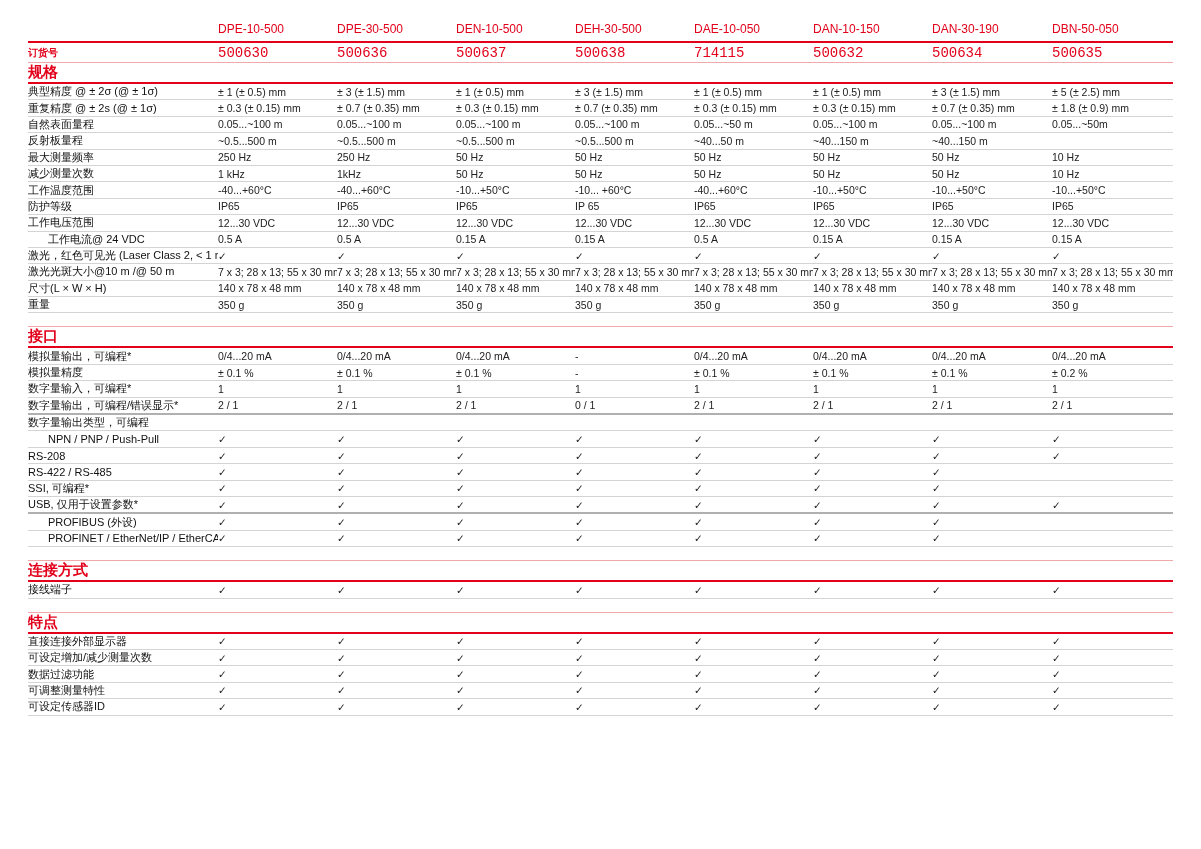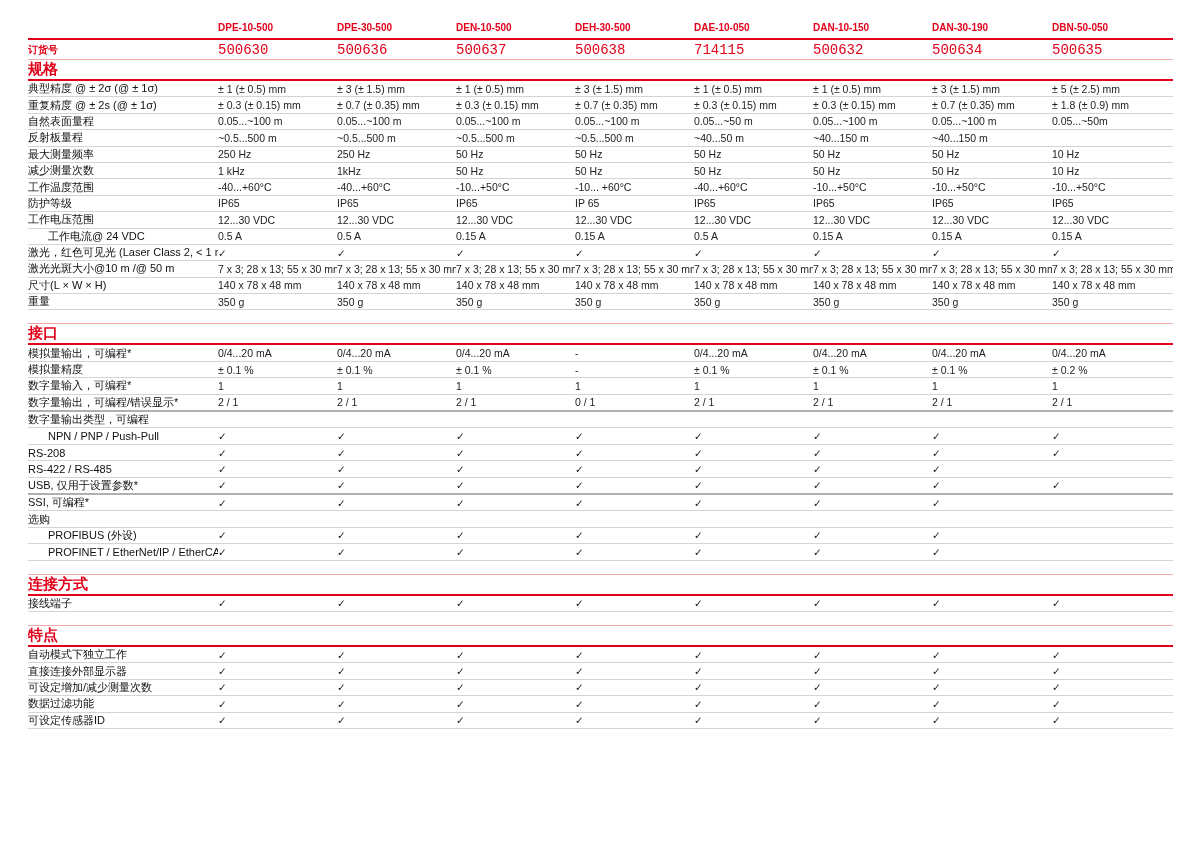--- a/index.html
+++ b/index.html
@@ -12,21 +12,21 @@
   html,body{margin:0;padding:0;background:#ffffff;}
   body{
     width:1201px;height:849px;overflow:hidden;
     font-family:"Liberation Sans","DejaVu Sans",sans-serif;
     color:var(--text);
   }
   .sheet{padding:22px 0 0 28px;}
   table{border-collapse:collapse;table-layout:fixed;width:1145px;}
   td{padding:0 4px 0 0;vertical-align:middle;white-space:nowrap;overflow:hidden;}
   tr.header-row td{border-bottom:2px solid var(--red);padding-bottom:5px;}
-  .prod-name{color:var(--red);font-weight:bold;font-size:10px;letter-spacing:0;}
+  .prod-name{color:var(--red);font-weight:normal;font-size:12px;letter-spacing:0;}
   tr.order-row td{border-bottom:1px solid var(--salmon);height:19px;color:var(--red);}
   tr.order-row td.row-label{font-weight:bold;font-size:10px;}
   tr.order-row td.cell{font-size:14px;font-family:Liberation Mono, monospace;}
   tr.section-row td{border-top:1px solid var(--salmon);border-bottom:2px solid var(--red);
     height:19px;color:var(--red);font-weight:bold;font-size:15px;}
   tr.data-row td{border-bottom:1px solid var(--grayline);height:15.4px;}
   tr.data-row.thick td{border-bottom:2px solid var(--darkline);}
   td.row-label{font-size:11px;color:#111;}
   td.cell{font-size:10.5px;color:#222;}
   td.indent{padding-left:20px;}
@@ -316,54 +316,43 @@
           <td class="row-label">RS-422 / RS-485</td>
           <td class="cell check">✓</td>
           <td class="cell check">✓</td>
           <td class="cell check">✓</td>
           <td class="cell check">✓</td>
           <td class="cell check">✓</td>
           <td class="cell check">✓</td>
           <td class="cell check">✓</td>
           <td class="cell"></td>
         </tr>
+        <tr class="data-row">
+          <td class="row-label">SSI, 可编程*</td>
+          <td class="cell check">✓</td>
+          <td class="cell check">✓</td>
+          <td class="cell check">✓</td>
+          <td class="cell check">✓</td>
+          <td class="cell check">✓</td>
+          <td class="cell check">✓</td>
+          <td class="cell check">✓</td>
+          <td class="cell"></td>
+        </tr>
         <tr class="data-row thick">
           <td class="row-label">USB, 仅用于设置参数*</td>
           <td class="cell check">✓</td>
           <td class="cell check">✓</td>
           <td class="cell check">✓</td>
           <td class="cell check">✓</td>
           <td class="cell check">✓</td>
           <td class="cell check">✓</td>
           <td class="cell check">✓</td>
           <td class="cell check">✓</td>
         </tr>
         <tr class="data-row">
-          <td class="row-label">SSI, 可编程*</td>
-          <td class="cell check">✓</td>
-          <td class="cell check">✓</td>
-          <td class="cell check">✓</td>
-          <td class="cell check">✓</td>
-          <td class="cell check">✓</td>
-          <td class="cell check">✓</td>
-          <td class="cell check">✓</td>
-          <td class="cell"></td>
-        </tr>
-        <tr class="data-row">
-          <td class="row-label">选购</td>
-          <td class="cell"></td>
-          <td class="cell"></td>
-          <td class="cell"></td>
-          <td class="cell"></td>
-          <td class="cell"></td>
-          <td class="cell"></td>
-          <td class="cell"></td>
-          <td class="cell"></td>
-        </tr>
-        <tr class="data-row">
           <td class="row-label indent">PROFIBUS (外设)</td>
           <td class="cell check">✓</td>
           <td class="cell check">✓</td>
           <td class="cell check">✓</td>
           <td class="cell check">✓</td>
           <td class="cell check">✓</td>
           <td class="cell check">✓</td>
           <td class="cell check">✓</td>
           <td class="cell"></td>
         </tr>
@@ -395,31 +384,20 @@
           <td class="cell check">✓</td>
           <td class="cell check">✓</td>
         </tr>
         <tr class="spacer">
           <td colspan="9"></td>
         </tr>
         <tr class="section-row">
           <td colspan="9">特点</td>
         </tr>
         <tr class="data-row">
-          <td class="row-label">自动模式下独立工作</td>
-          <td class="cell check">✓</td>
-          <td class="cell check">✓</td>
-          <td class="cell check">✓</td>
-          <td class="cell check">✓</td>
-          <td class="cell check">✓</td>
-          <td class="cell check">✓</td>
-          <td class="cell check">✓</td>
-          <td class="cell check">✓</td>
-        </tr>
-        <tr class="data-row">
           <td class="row-label">直接连接外部显示器</td>
           <td class="cell check">✓</td>
           <td class="cell check">✓</td>
           <td class="cell check">✓</td>
           <td class="cell check">✓</td>
           <td class="cell check">✓</td>
           <td class="cell check">✓</td>
           <td class="cell check">✓</td>
           <td class="cell check">✓</td>
         </tr>
@@ -429,20 +407,31 @@
           <td class="cell check">✓</td>
           <td class="cell check">✓</td>
           <td class="cell check">✓</td>
           <td class="cell check">✓</td>
           <td class="cell check">✓</td>
           <td class="cell check">✓</td>
           <td class="cell check">✓</td>
         </tr>
         <tr class="data-row">
           <td class="row-label">数据过滤功能</td>
+          <td class="cell check">✓</td>
+          <td class="cell check">✓</td>
+          <td class="cell check">✓</td>
+          <td class="cell check">✓</td>
+          <td class="cell check">✓</td>
+          <td class="cell check">✓</td>
+          <td class="cell check">✓</td>
+          <td class="cell check">✓</td>
+        </tr>
+        <tr class="data-row">
+          <td class="row-label">可调整测量特性</td>
           <td class="cell check">✓</td>
           <td class="cell check">✓</td>
           <td class="cell check">✓</td>
           <td class="cell check">✓</td>
           <td class="cell check">✓</td>
           <td class="cell check">✓</td>
           <td class="cell check">✓</td>
           <td class="cell check">✓</td>
         </tr>
         <tr class="data-row">

